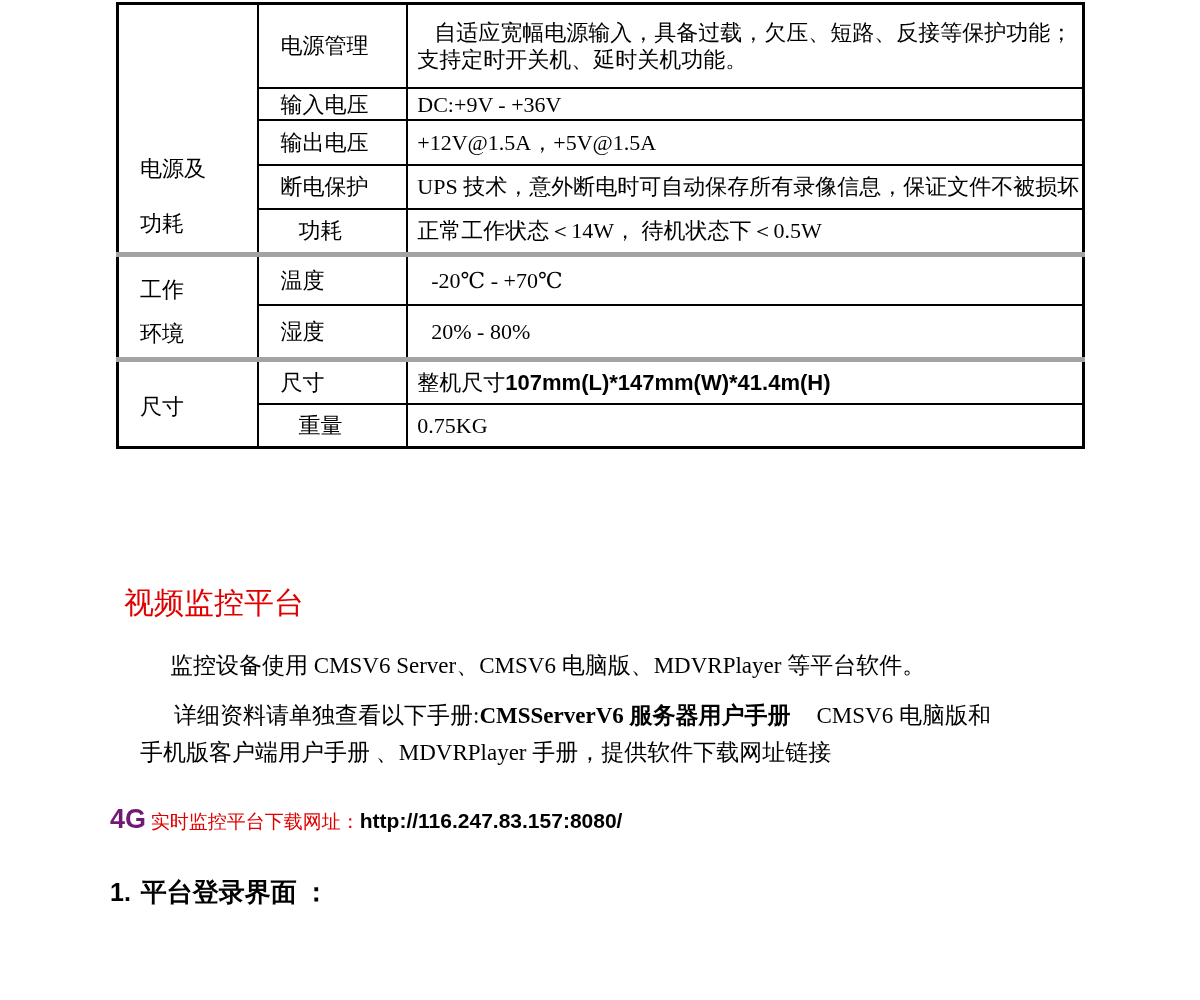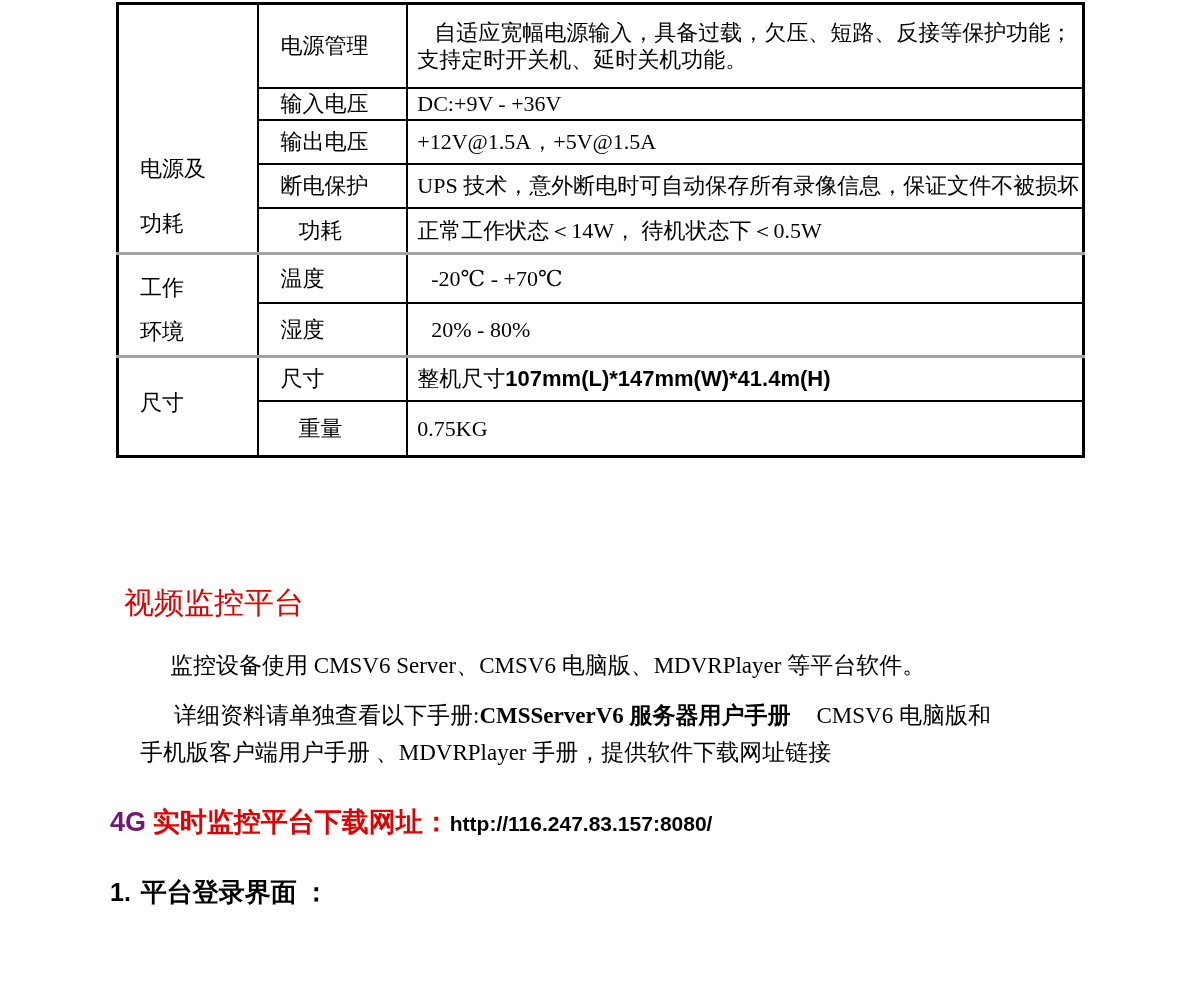--- a/index.html
+++ b/index.html
@@ -21,35 +21,35 @@
   .spec-table td.group{vertical-align:top;padding-left:21px;}
   .g1{padding-top:136px;}
   .g1 div{line-height:55px;}
   .g2{padding-top:11px;}
   .g2 div{line-height:44px;}
   .g3{padding-top:31px;}
   .spec-table td.label{padding-left:21px;}
   .spec-table td.label.l-indent{padding-left:39px;}
   .spec-table td.value{padding-left:9px;}
   .spec-table td.value.v-indent{padding-left:23px;}
-  .r-sec td{border-top:3px solid #a3a3a3;}
+  .r-sec td{border-top:5px solid #a3a3a3;}
   .pm-lines{line-height:34px;white-space:nowrap;}
   .pm-lines .vl1{text-indent:17px;}
   .dims{font-family:"Liberation Sans","DejaVu Sans",sans-serif;font-weight:600;font-size:22px;}
   
   .abs{position:absolute;white-space:nowrap;}
   .sec-heading{left:108px;top:570px;font-size:30px;line-height:34px;color:#e00000;font-weight:normal;margin:16px;}
   .p1{left:170px;top:650px;font-size:23px;}
   .p2a{left:174px;top:700px;font-size:23px;}
   .p2a .bold{font-weight:bold;}
   .p2a .seg3{margin-left:26px;}
   .p2b{left:140px;top:737px;font-size:23px;}
   .p3{left:110px;top:804px;}
   .p3 .red-4g{color:#701a75;font-weight:bold;font-size:27px;font-family:"Liberation Sans","DejaVu Sans",sans-serif;}
-  .p3 .red-rest{color:#e00000;font-weight:bold;font-size:27px;}
+  .p3 .red-rest{color:#e00000;font-weight:normal;font-size:19px;}
   .p3 .url{font-family:Liberation Sans, sans-serif;font-weight:600;font-size:21px;color:#000;}
   .p4{left:110px;top:875px;}
   .p4 .num{font-family:"Liberation Sans","DejaVu Sans",sans-serif;font-weight:bold;font-size:25px;margin-right:10px;}
   .p4 .t{font-weight:bold;font-size:26px;}
 </style>
 </head>
 <body>
 
 <table class="spec-table">
   <colgroup>
@@ -97,21 +97,21 @@
     <td class="label">湿度</td>
     <td class="value v-indent">20% - 80%</td>
   </tr>
   <tr class="r-sec" style="height:44px">
     <td class="group g3" rowspan="2">
       <div>尺寸</div>
     </td>
     <td class="label">尺寸</td>
     <td class="value"><span>整机尺寸</span><span class="dims">107mm(L)*147mm(W)*41.4m(H)</span></td>
   </tr>
-  <tr style="height:56px">
+  <tr style="height:44px">
     <td class="label l-indent">重量</td>
     <td class="value">0.75KG</td>
   </tr>
 </tbody>
   </table>
 
 <h2 class="abs sec-heading">视频监控平台</h2>
 
 <div class="abs p1">监控设备使用 CMSV6 Server、CMSV6 电脑版、MDVRPlayer 等平台软件。</div>
 

